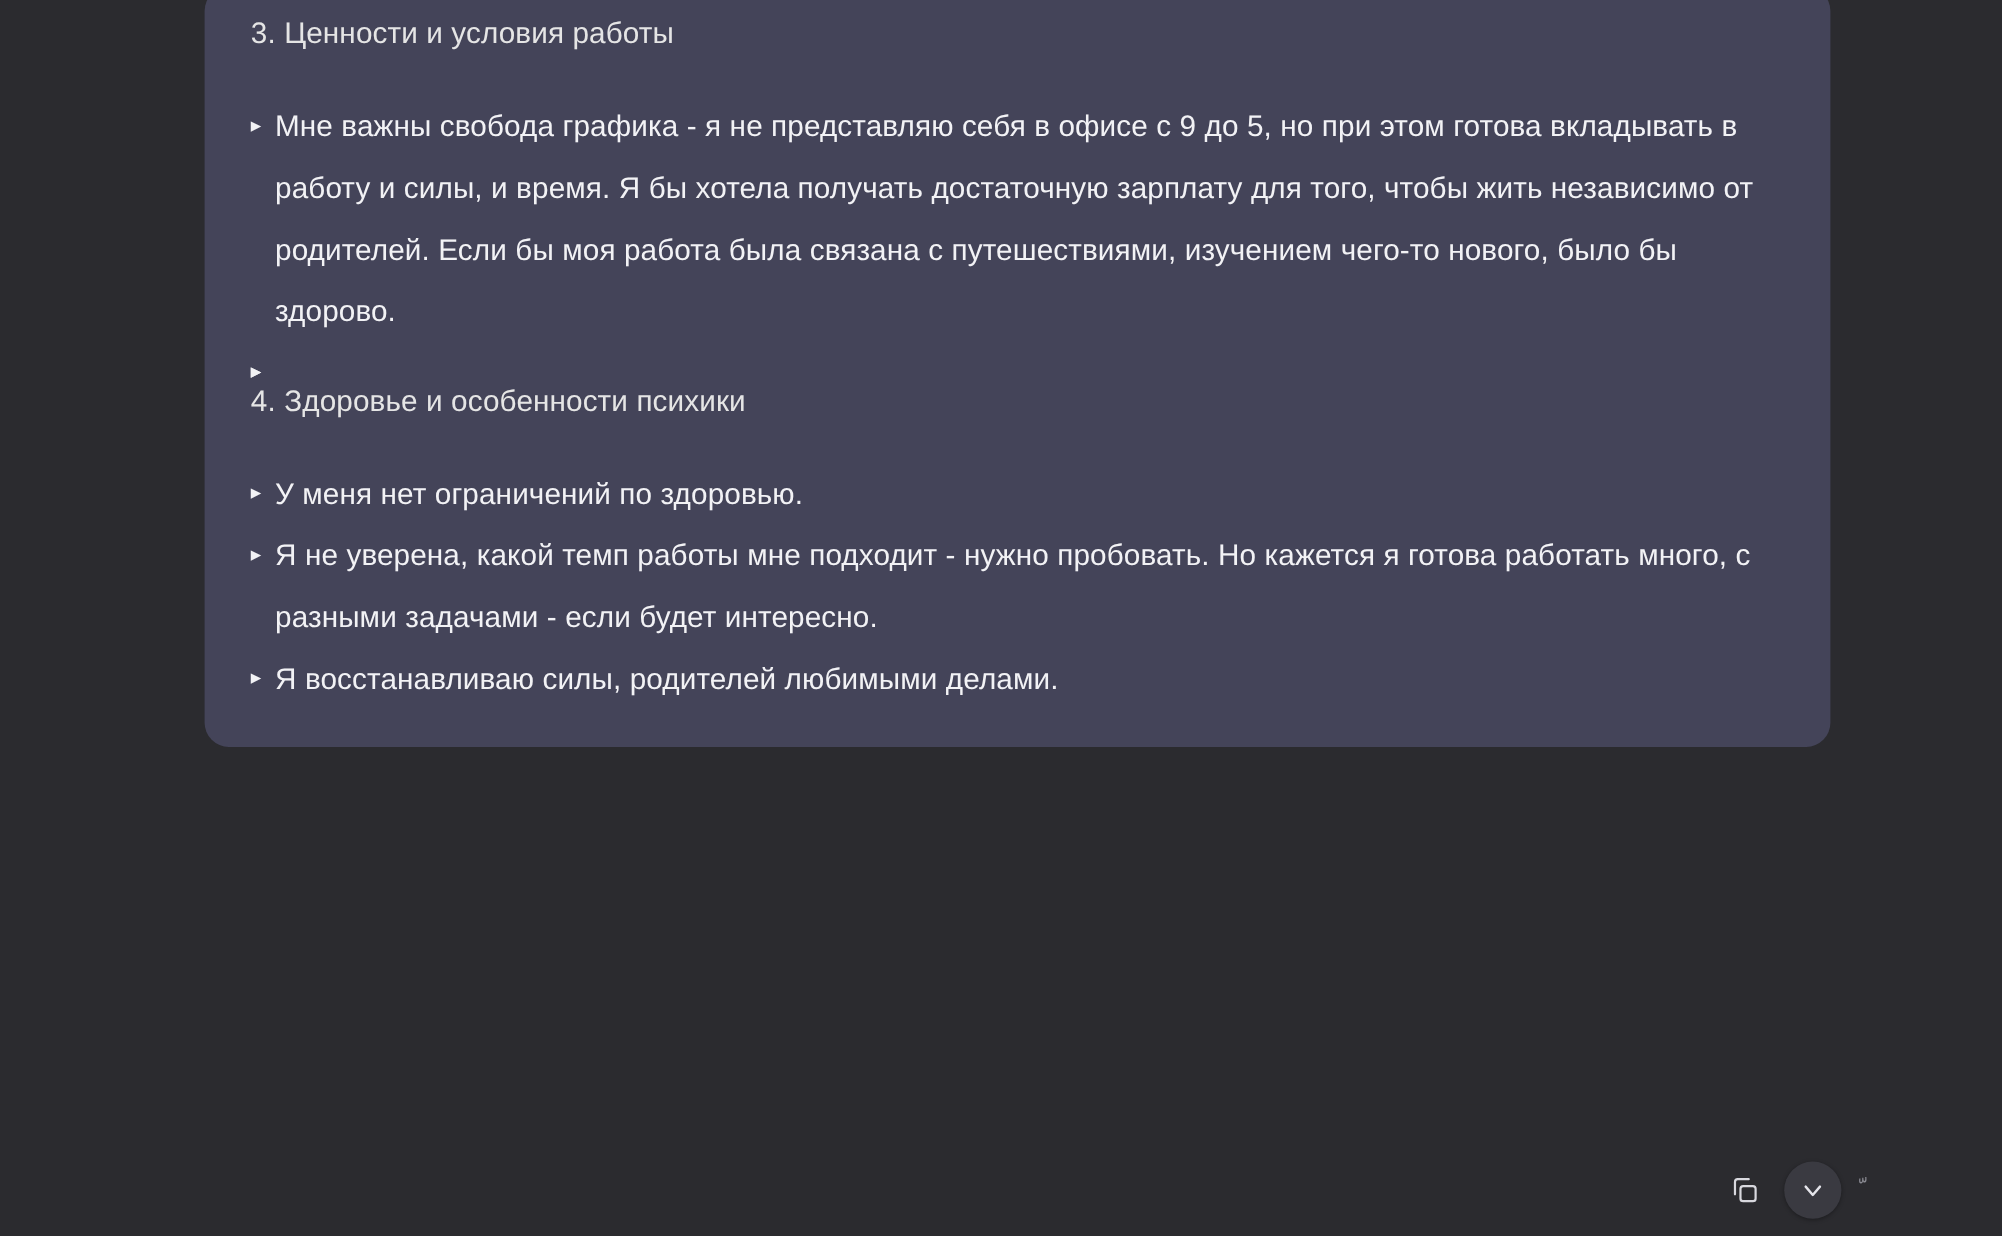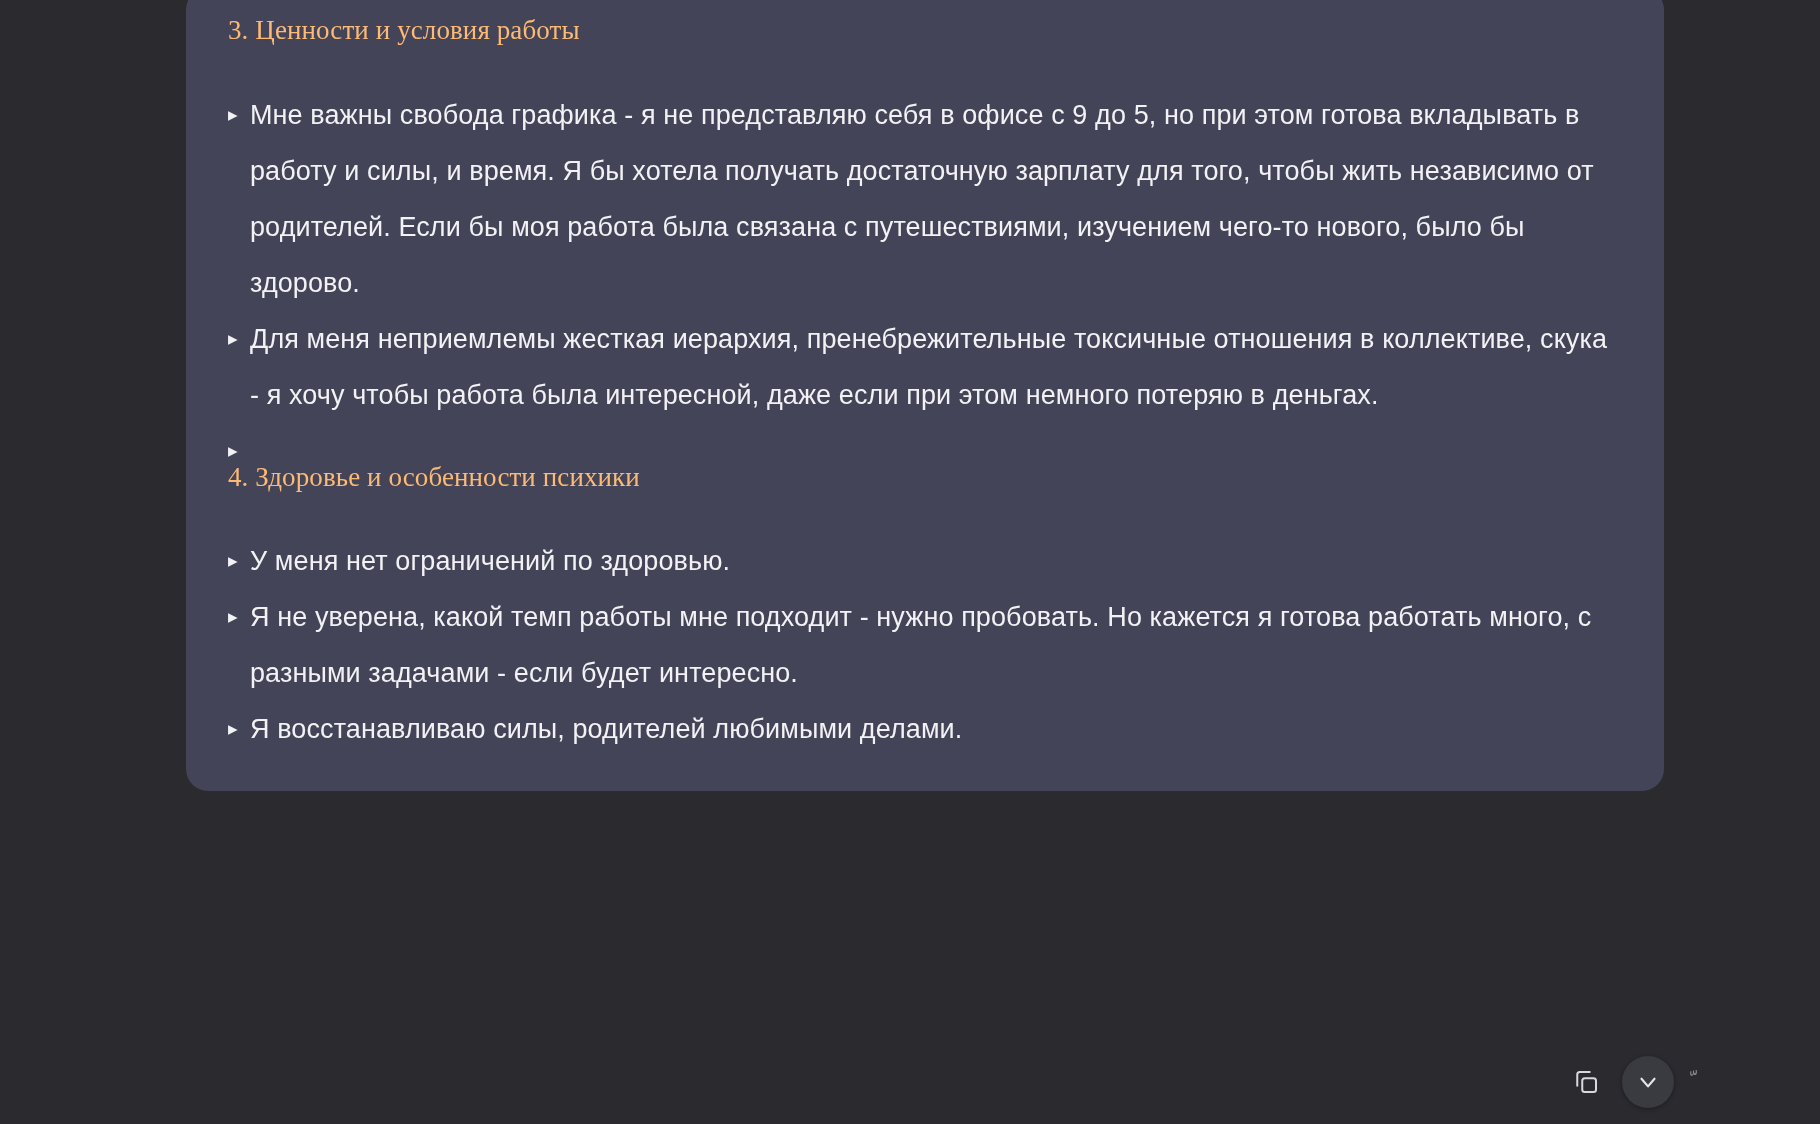--- a/index.html
+++ b/index.html
@@ -24,24 +24,23 @@
     width: 1478px;
     background: #444459;
     border-radius: 22px;
     padding: 22px 42px 34px 42px;
     box-sizing: border-box;
     color: #f2f2f5;
   }
   .section-heading {
     font-size: 27px;
     line-height: 1.5;
-    color: #fdba74;
+    color: #e5e5e5;
     margin: 0 0 0 0;
     letter-spacing: 0.1px;
-    font-family: Liberation Serif, serif;
   }
   .spacer-block { height: 36px; }
   .spacer-block-small { height: 34px; }
   .bullet-list {
     margin: 0;
     padding: 0;
     list-style: none;
   }
   .bullet-item {
     position: relative;
@@ -111,21 +110,20 @@
     <div>
       <div class="section-heading">3. Ценности и условия работы</div>
       <div class="spacer-block"></div>
       <ul class="bullet-list">
         <li class="bullet-item">
           <span class="marker">▸</span>
           <span>Мне важны свобода графика - я не представляю себя в офисе с 9 до 5, но при этом готова вкладывать в работу и силы, и время. Я бы хотела получать достаточную зарплату для того, чтобы жить независимо от родителей. Если бы моя работа была связана с путешествиями, изучением чего-то нового, было бы здорово.</span>
         </li>
         <li class="bullet-item">
           <span class="marker">▸</span>
-          <span>Для меня неприемлемы жесткая иерархия, пренебрежительные токсичные отношения в коллективе, скука - я хочу чтобы работа была интересной, даже если при этом немного потеряю в деньгах.</span>
         </li>
         <li class="bullet-item">
           <span class="marker">▸</span>
         </li>
       </ul>
     </div>
 
     <div class="spacer-block-small"></div>
 
     <div>

